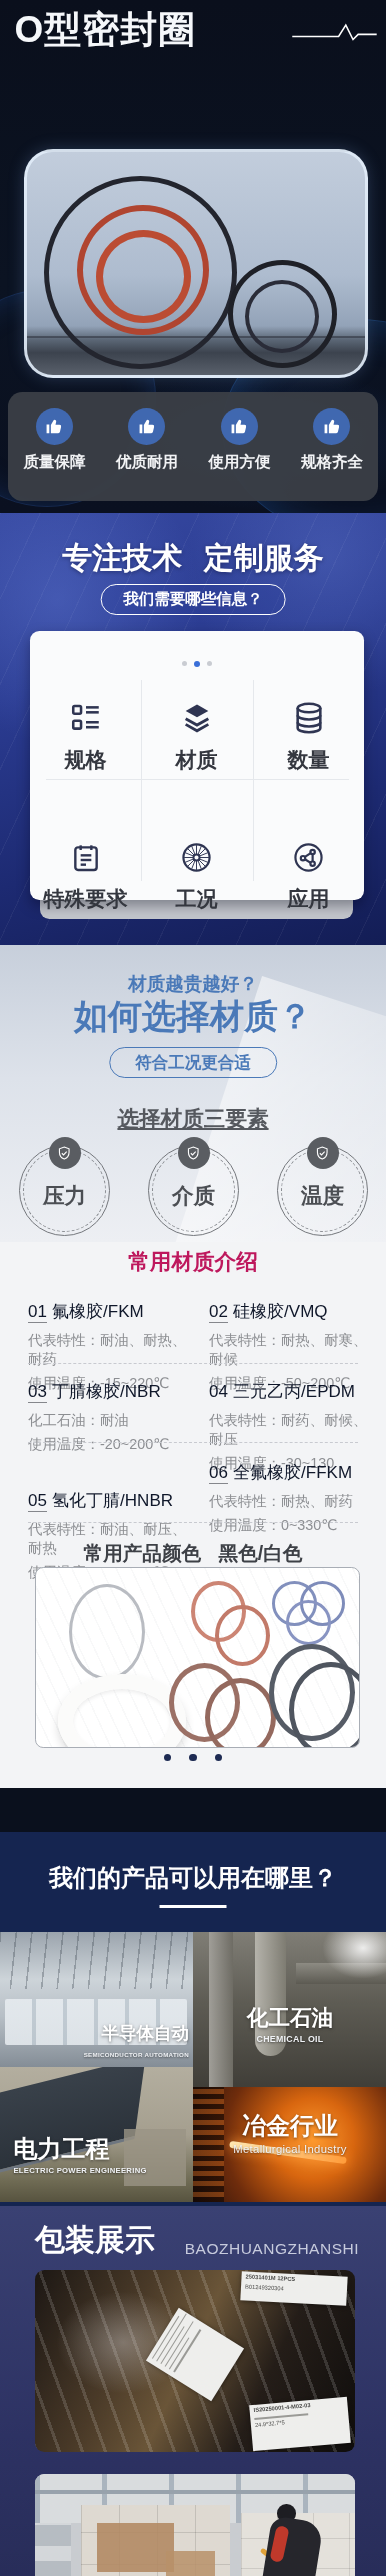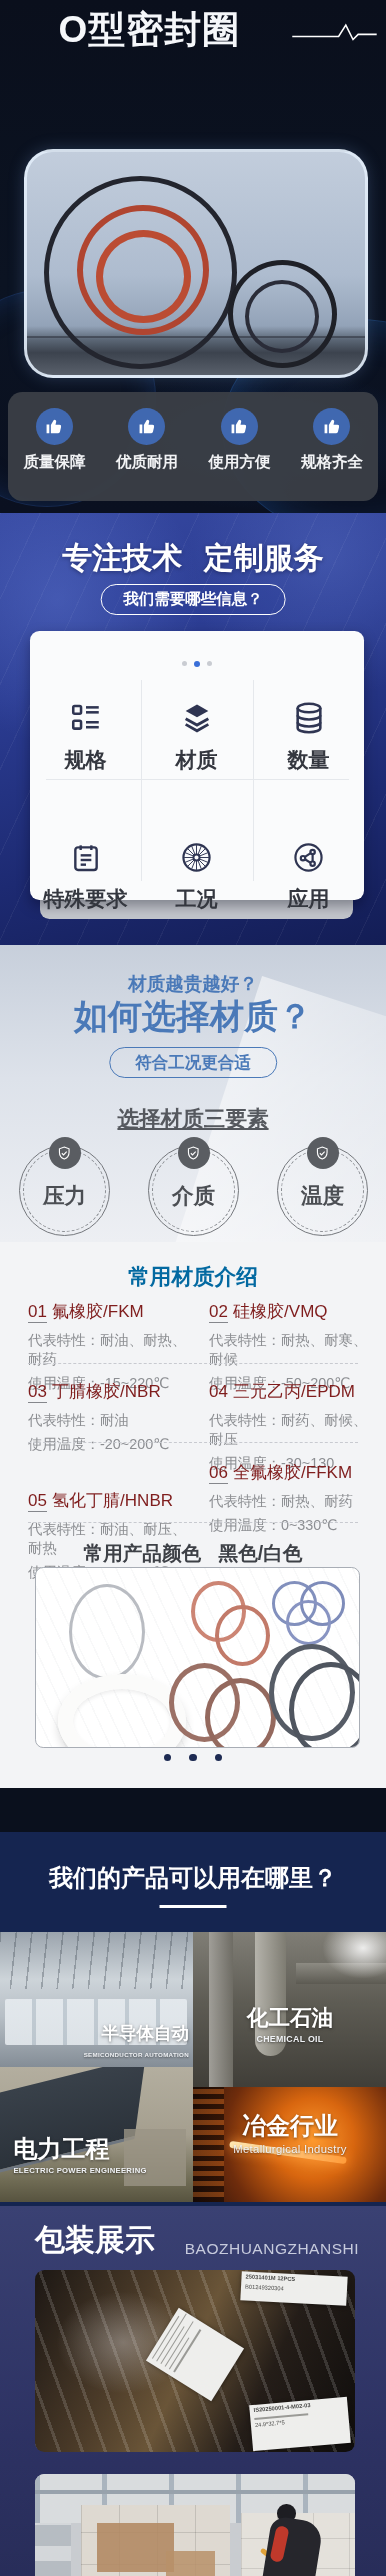--- a/index.html
+++ b/index.html
@@ -4,21 +4,21 @@
 <style>
   html,body{margin:0;padding:0;background:#0a101d;}
   .page{position:relative;width:386px;height:2709px;margin:0 auto;font-family:"Liberation Sans","DejaVu Sans",sans-serif;overflow:hidden;}
   .sec{position:relative;width:386px;overflow:hidden;}
   .abs{position:absolute;}
   .ell{position:absolute;border-radius:50%;}
   .ctr{left:0;right:0;text-align:center;}
 
   
   .sec-hero{height:513px;background:linear-gradient(180deg,#0a0f1c 0%,#0b1322 55%,#0a1020 100%);}
-  .hero-title{left:14.4px;top:5.2px;font-size:37px;font-weight:bold;color:#f5f7fa;letter-spacing:1px;margin-left:44px;}
+  .hero-title{left:14.4px;top:5.2px;font-size:37px;font-weight:bold;color:#f5f7fa;letter-spacing:1px;}
   .hero-glow1{left:-62px;top:289px;width:216px;height:216px;border:0.5px solid rgba(50,110,210,.25);box-shadow:0 0 31px rgba(40,100,200,.25) inset;}
   .hero-glow2{left:222px;top:319px;width:268px;height:216px;border:0.5px solid rgba(50,130,230,.3);box-shadow:0 0 41px rgba(40,120,220,.3) inset;}
   .hero-glow3{left:82px;top:361px;width:361px;height:155px;border-radius:50%;background:radial-gradient(ellipse at center,rgba(40,110,220,.18),transparent 65%);}
   .product-card{left:24px;top:149px;width:338px;height:223px;border-radius:29px;border:3.1px solid rgba(225,236,248,.9);
     background:linear-gradient(180deg,#c2cddc 0%,#aebccf 55%,#93a3b8 78%,#5c6877 84%,#3c434e 90%,#59606b 100%);
     box-shadow:0 0 15.5px rgba(120,160,220,.25);overflow:hidden;}
   .floor-line{left:0;right:0;top:184px;height:1.5px;background:rgba(30,34,42,.45);}
   .ring{position:absolute;border-radius:50%;background:transparent;}
 
   
@@ -54,23 +54,23 @@
   .choose-pill{left:50%;transform:translateX(-50%);top:102px;border:1.5px solid #4a79b8;border-radius:515px;padding:3.6px 25px;color:#4a79b8;font-size:16.5px;font-weight:bold;}
   .factors-title{top:159px;font-size:21.6px;font-weight:bold;color:#55585e;text-decoration:underline;}
   .factor{position:absolute;top:200px;width:91px;height:91px;}
   .factor-outer{position:absolute;inset:0;border-radius:50%;border:1px solid #75787d;}
   .factor-inner{position:absolute;inset:4.1px;border-radius:50%;border:1px dashed #85888d;}
   .factor-badge{position:absolute;left:50%;transform:translateX(-50%);top:-8.2px;width:32px;height:32px;border-radius:50%;background:#5a5d62;display:flex;align-items:center;justify-content:center;}
   .factor-label{position:absolute;left:0;right:0;top:36px;text-align:center;font-size:21.6px;font-weight:bold;color:#4b4e53;}
 
   
   .sec-materials{height:546px;background:#f3f4f6;}
-  .mat-heading{top:20px;font-size:21.6px;font-weight:bold;color:#0369a1;}
+  .mat-heading{top:5px;font-size:21.6px;font-weight:bold;color:#be185d;}
   .mat{position:absolute;width:170px;color:#8c8e92;}
-  .mat-name{font-size:17px;color:#7f1d1d;margin-bottom:8.2px;}
+  .mat-name{font-size:17px;color:#0f172a;margin-bottom:8.2px;}
   .mat-num{border-bottom:1px solid #85878c;padding-bottom:1px;margin-right:5.2px;}
   .mat-num.nounder{border-bottom:none;}
   .mat-line{font-size:14.4px;margin-top:5.2px;}
   .mat-div{position:absolute;left:28px;right:28px;border-top:1px dashed #c8cad0;}
   .colors-heading{top:298px;font-size:19.6px;font-weight:bold;color:#3d4046;}
   .colors-heading .gap{display:inline-block;width:17.5px;}
   .colors-card{left:35px;top:325px;width:323px;height:179px;border-radius:8.2px;border:1px solid #a8adb5;background:
      repeating-linear-gradient(65deg,rgba(120,130,140,.05) 0 1.5px,transparent 1.5px 13.4px),#ffffff;overflow:hidden;}
   .dotsnavy{position:absolute;left:0;right:0;top:512px;display:flex;justify-content:center;gap:18.5px;}
   .dotnavy{width:7.2px;height:7.2px;border-radius:50%;background:#1e2b53;}
@@ -313,21 +313,21 @@
     </div>
     <div class="mat" style="left:209px;top:58px;">
       <div class="mat-name"><span class="mat-num">02</span><span>硅橡胶/VMQ</span></div>
       <div class="mat-line">代表特性：耐热、耐寒、耐候</div>
       <div class="mat-line">使用温度：-50~200℃</div>
     </div>
     <div class="mat-div" style="top:121px;"></div>
 
     <div class="mat" style="left:28px;top:138px;">
       <div class="mat-name"><span class="mat-num">03</span><span>丁腈橡胶/NBR</span></div>
-      <div class="mat-line">代表特性：耐油</div>
+      <div class="mat-line">化工石油：耐油</div>
       <div class="mat-line">使用温度：-20~200℃</div>
     </div>
     <div class="mat" style="left:209px;top:138px;">
       <div class="mat-name"><span class="mat-num nounder">04</span><span>三元乙丙/EPDM</span></div>
       <div class="mat-line">代表特性：耐药、耐候、耐压</div>
       <div class="mat-line">使用温度：-30~130</div>
     </div>
     <div class="mat-div" style="top:200px;"></div>
 
     <div class="mat" style="left:28px;top:219px;margin-top:28px;">

